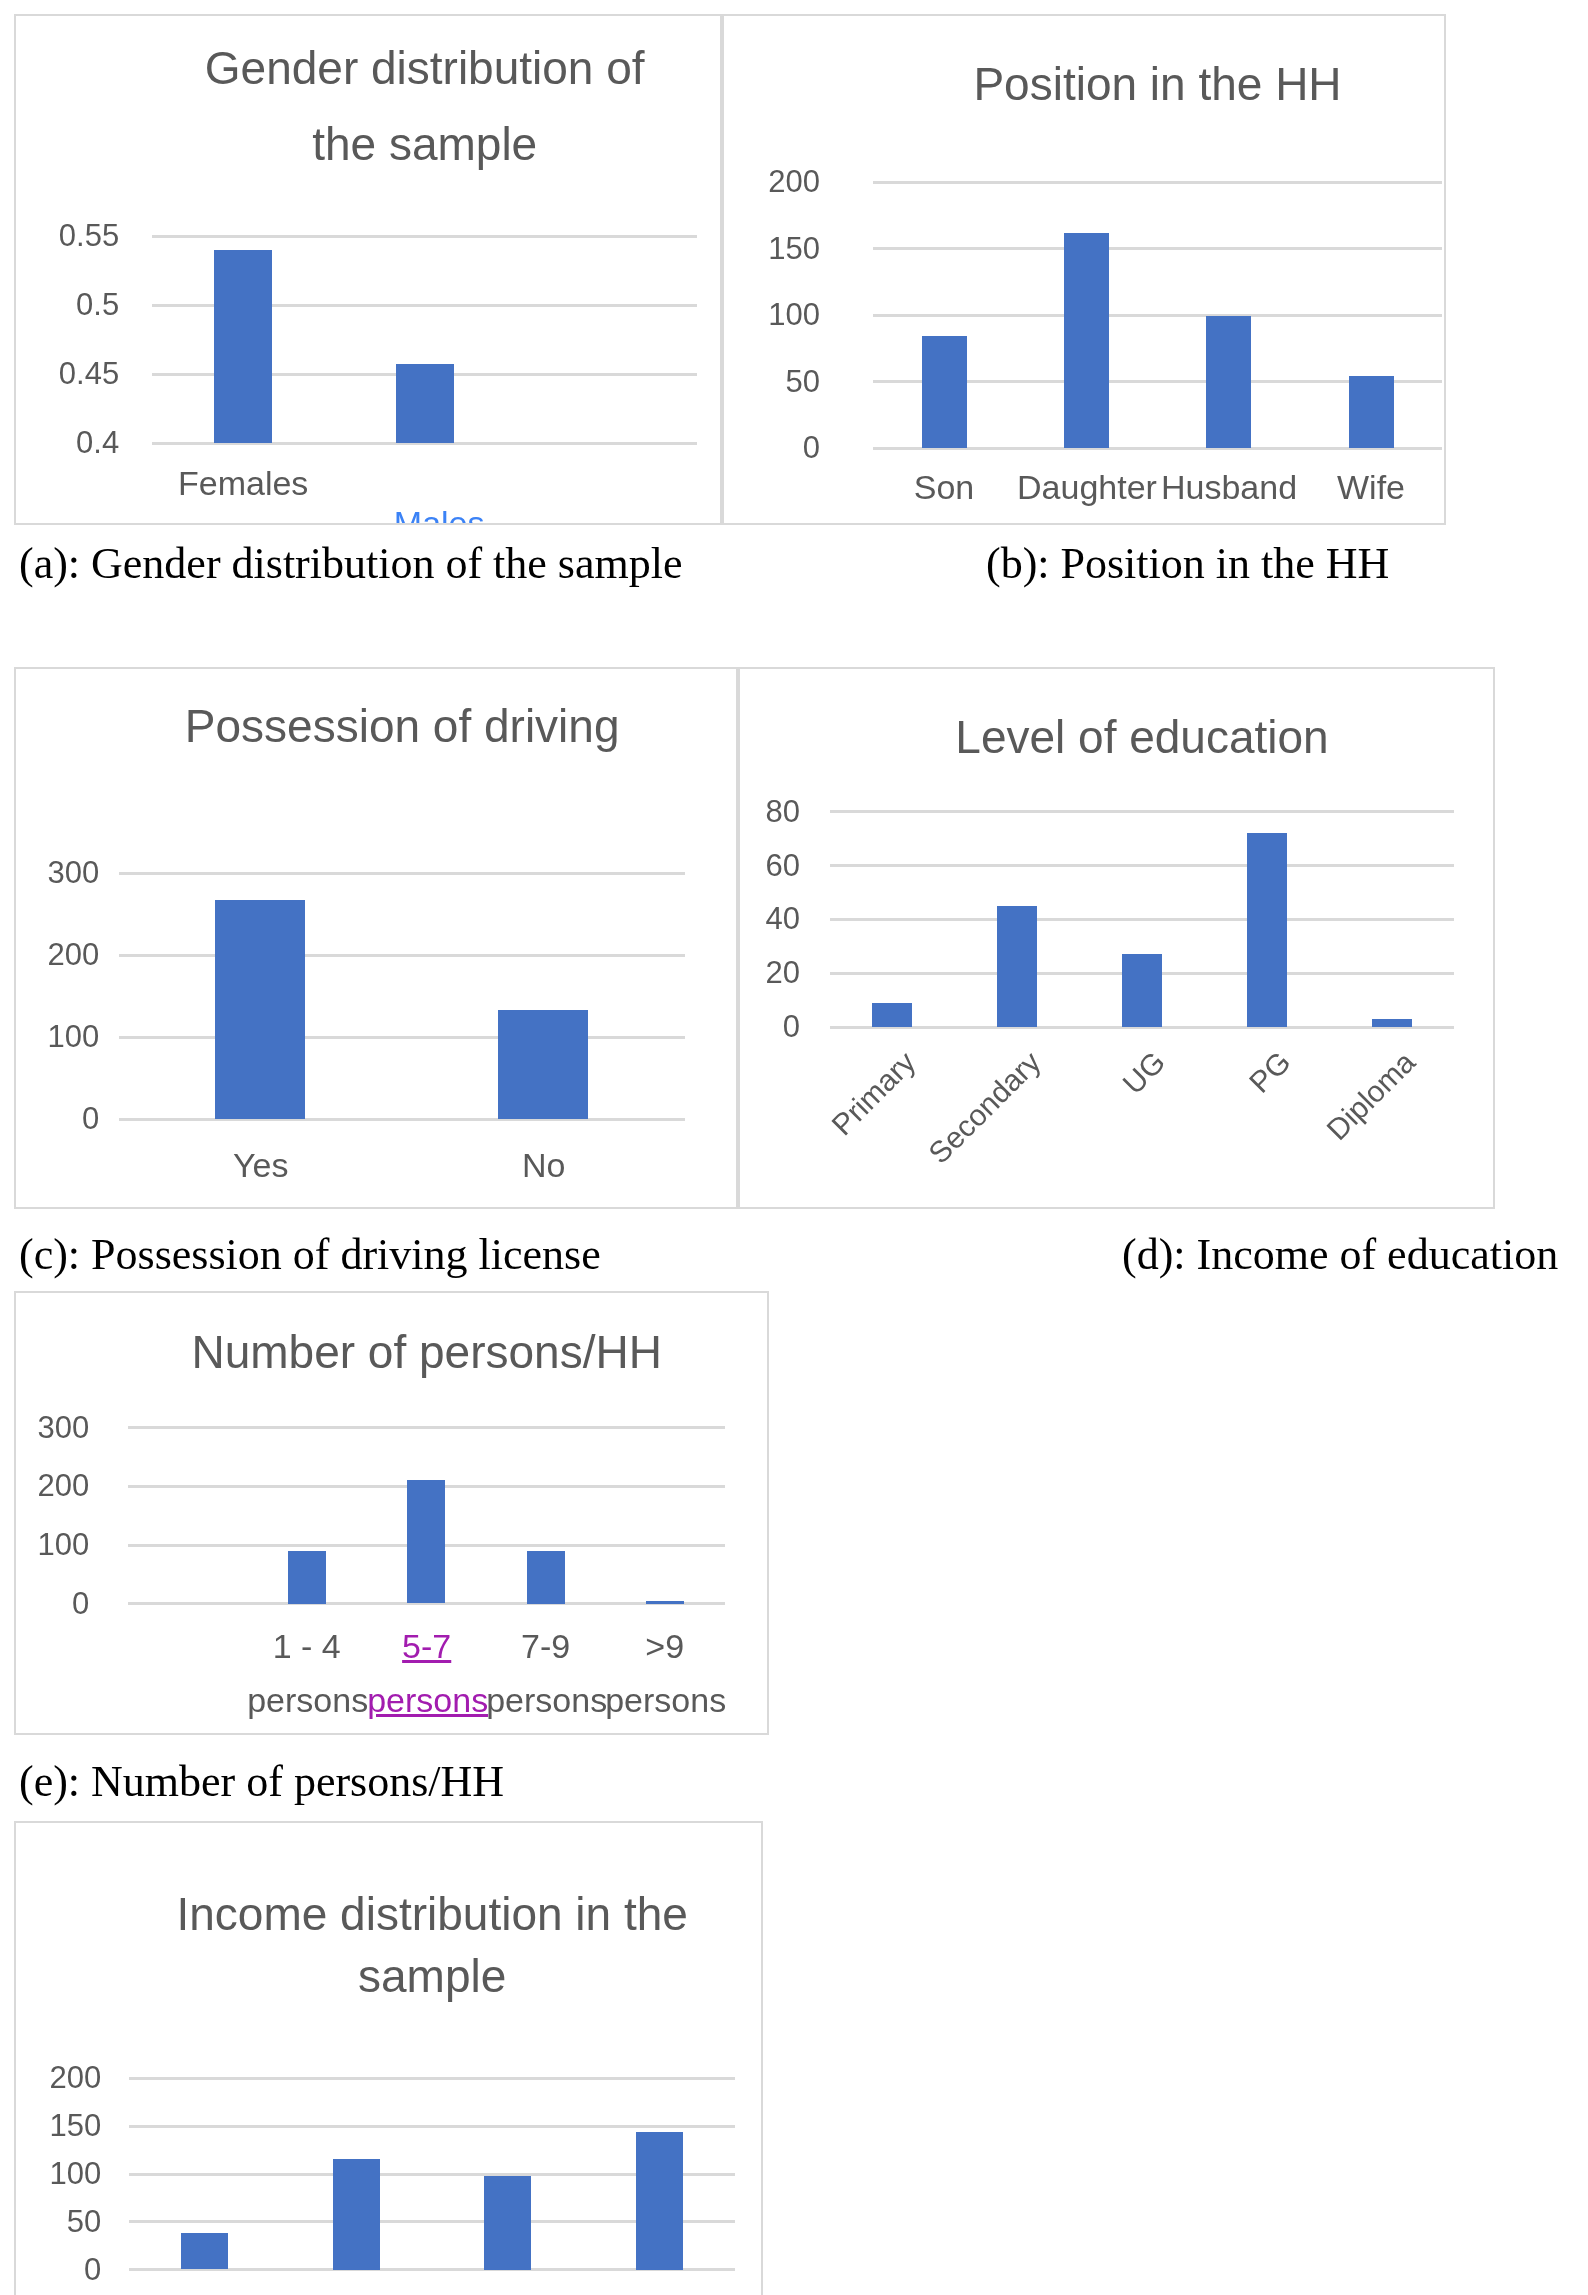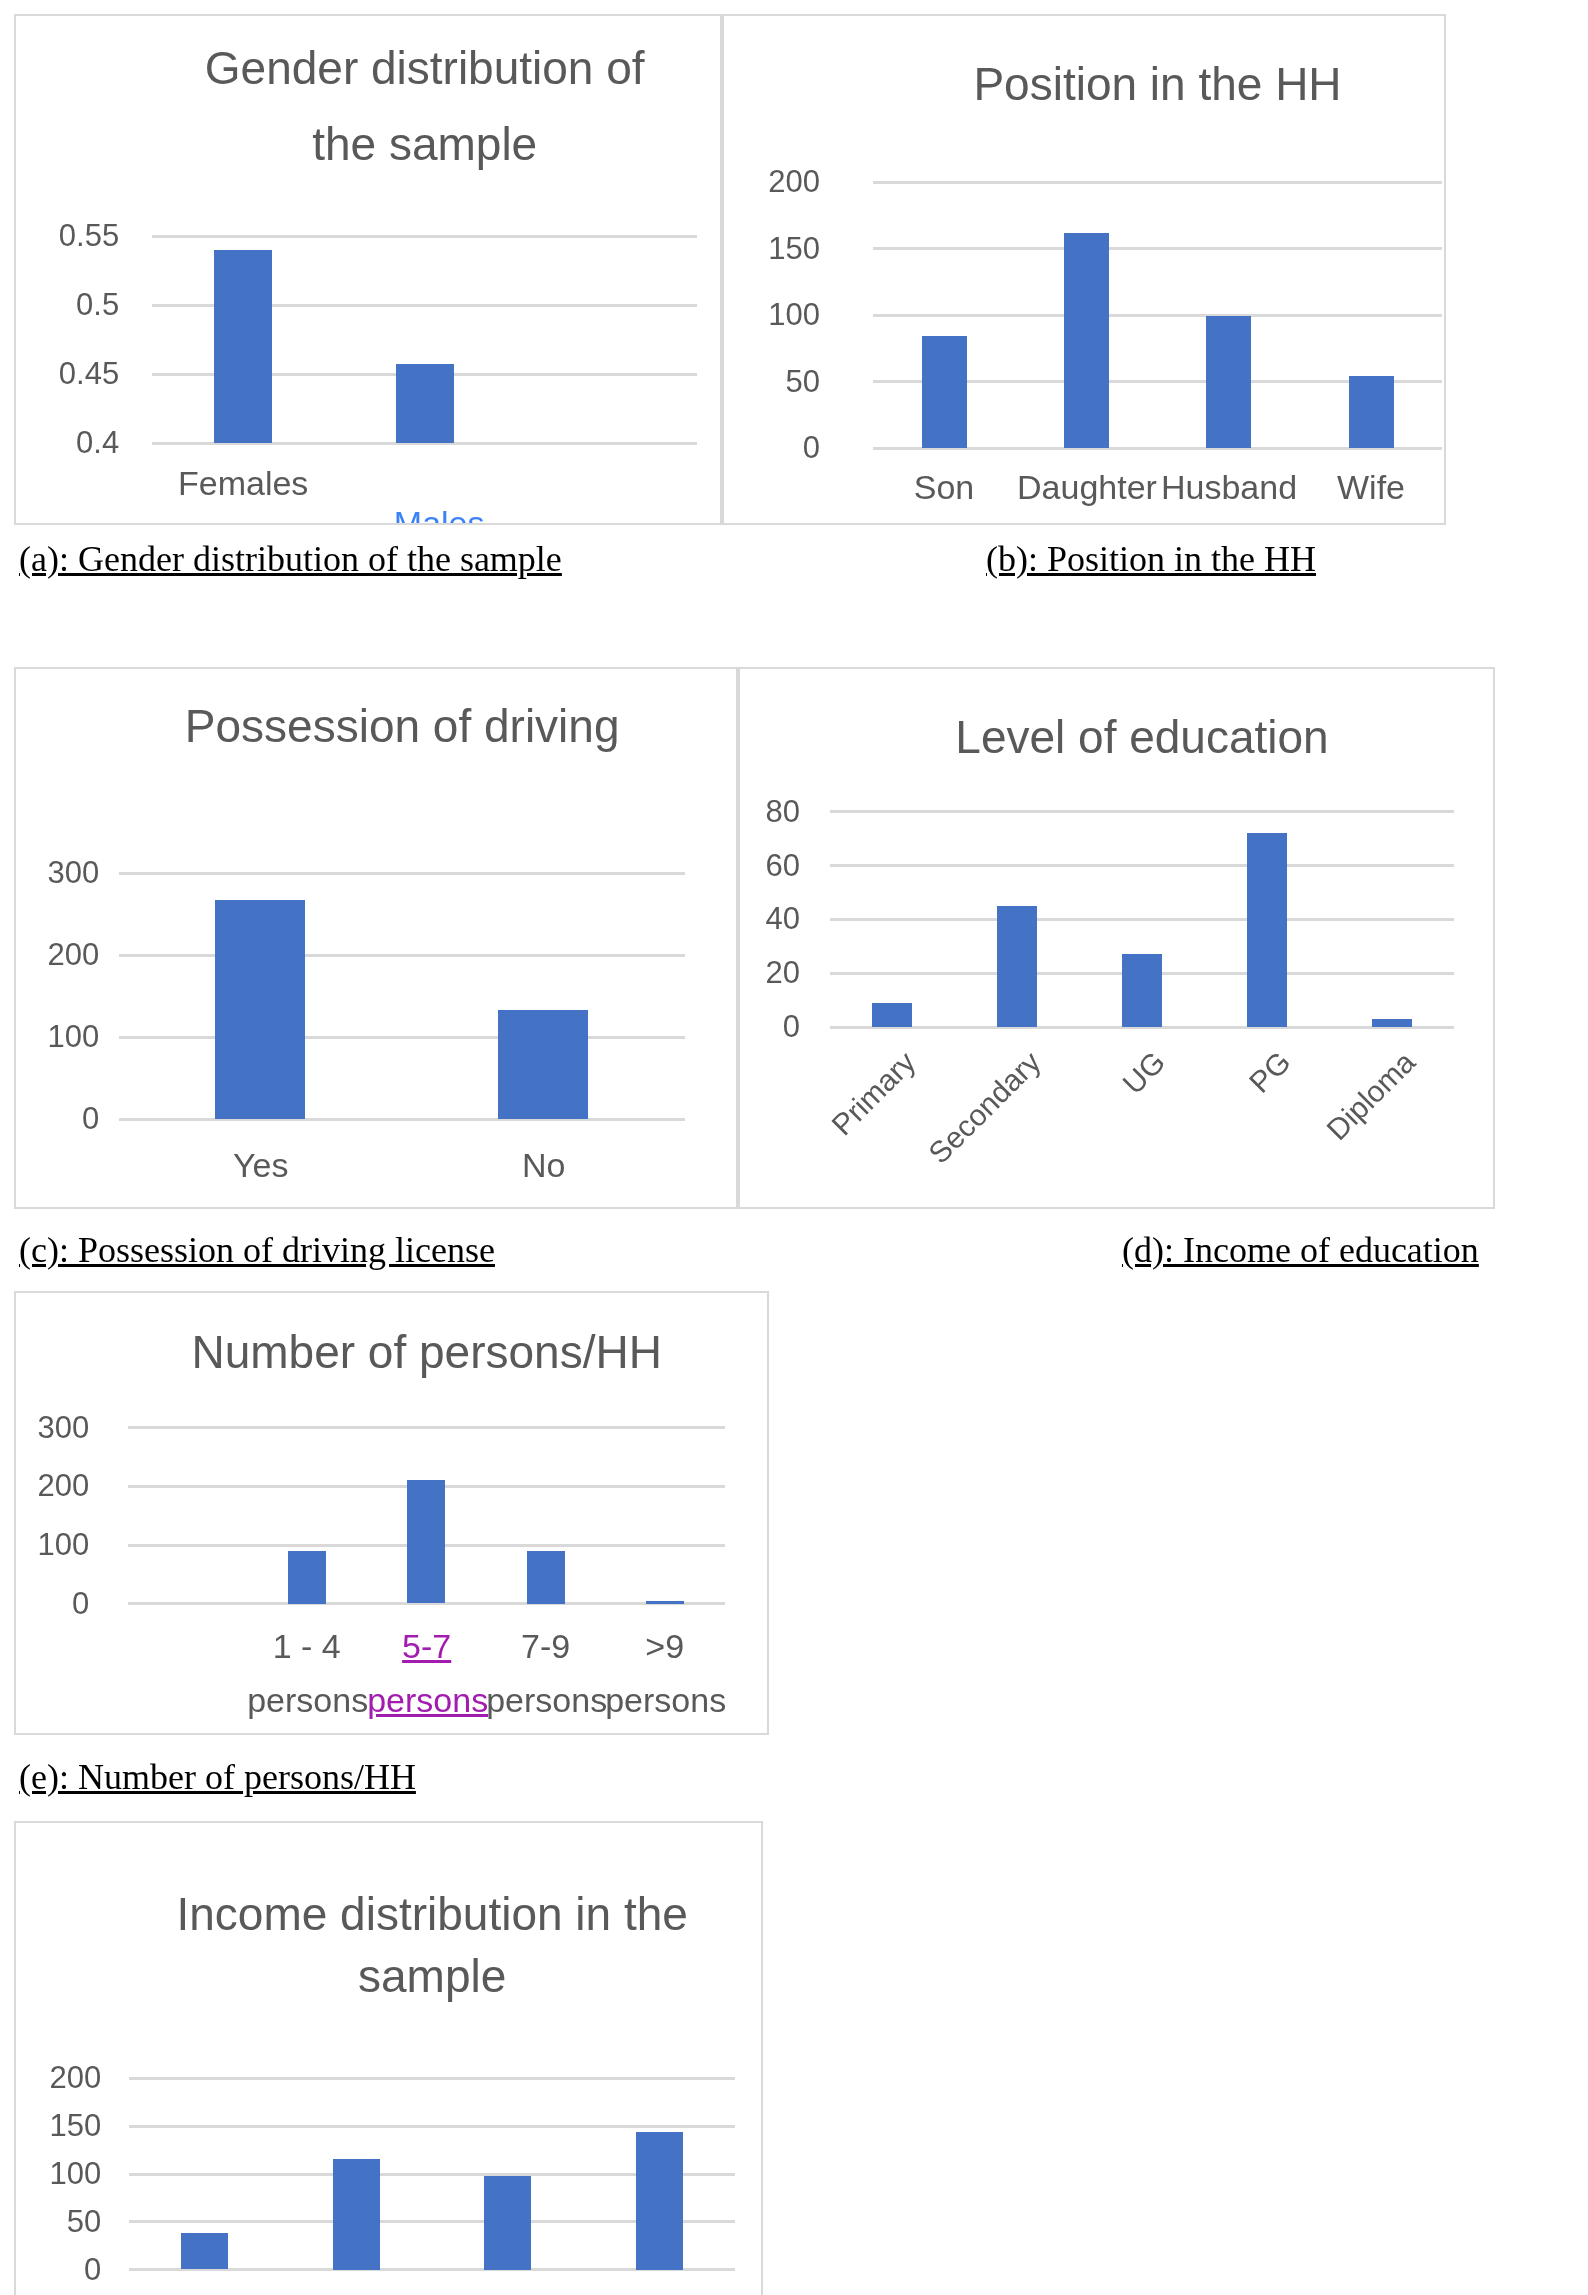--- a/index.html
+++ b/index.html
@@ -22,21 +22,21 @@
   }
   .bar{position:absolute;}
   .cat{position:absolute;text-align:center;font-size:34px;color:#595959;}
   .cat div{line-height:54px;}
   .catrot{
     position:absolute;font-size:30px;color:#595959;white-space:nowrap;
     transform:rotate(-45deg);transform-origin:100% 0;
   }
   .caption{
     position:absolute;font-family:"Liberation Serif", serif;
-    font-size:36px;color:#000000;white-space:nowrap;text-decoration:underline;
+    font-size:44px;color:#000000;white-space:nowrap;
   }
 </style>
 </head>
 <body>
 
 <section class="panel" id="panel-0" style="left:14.2px;top:14.2px;width:708px;height:511px">
     <div class="ctitle" style="left: 136px; width: 545px; top: 101px; color: rgb(89, 89, 89);">the sample</div>
     <div class="ctitle" style="left: 136px; width: 545px; top: 25px; color: rgb(89, 89, 89);">Gender distribution of</div>
     <div class="gridline" style="left: 136px; width: 545px; top: 426px; background: rgb(217, 217, 217);"></div>
     <div class="ytick" style="left: 0px; width: 103px; top: 427px; color: rgb(89, 89, 89);">0.4</div>

